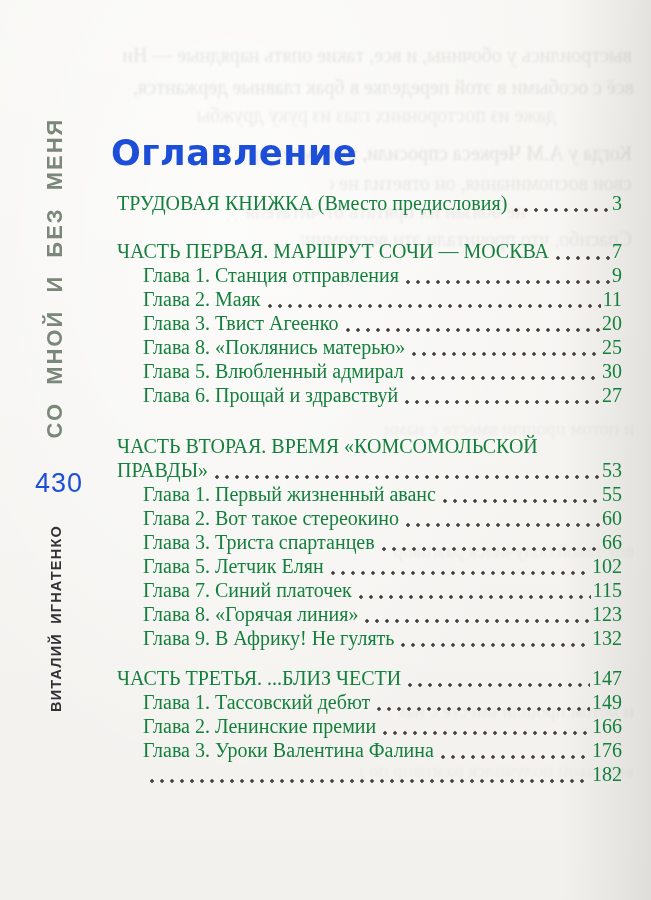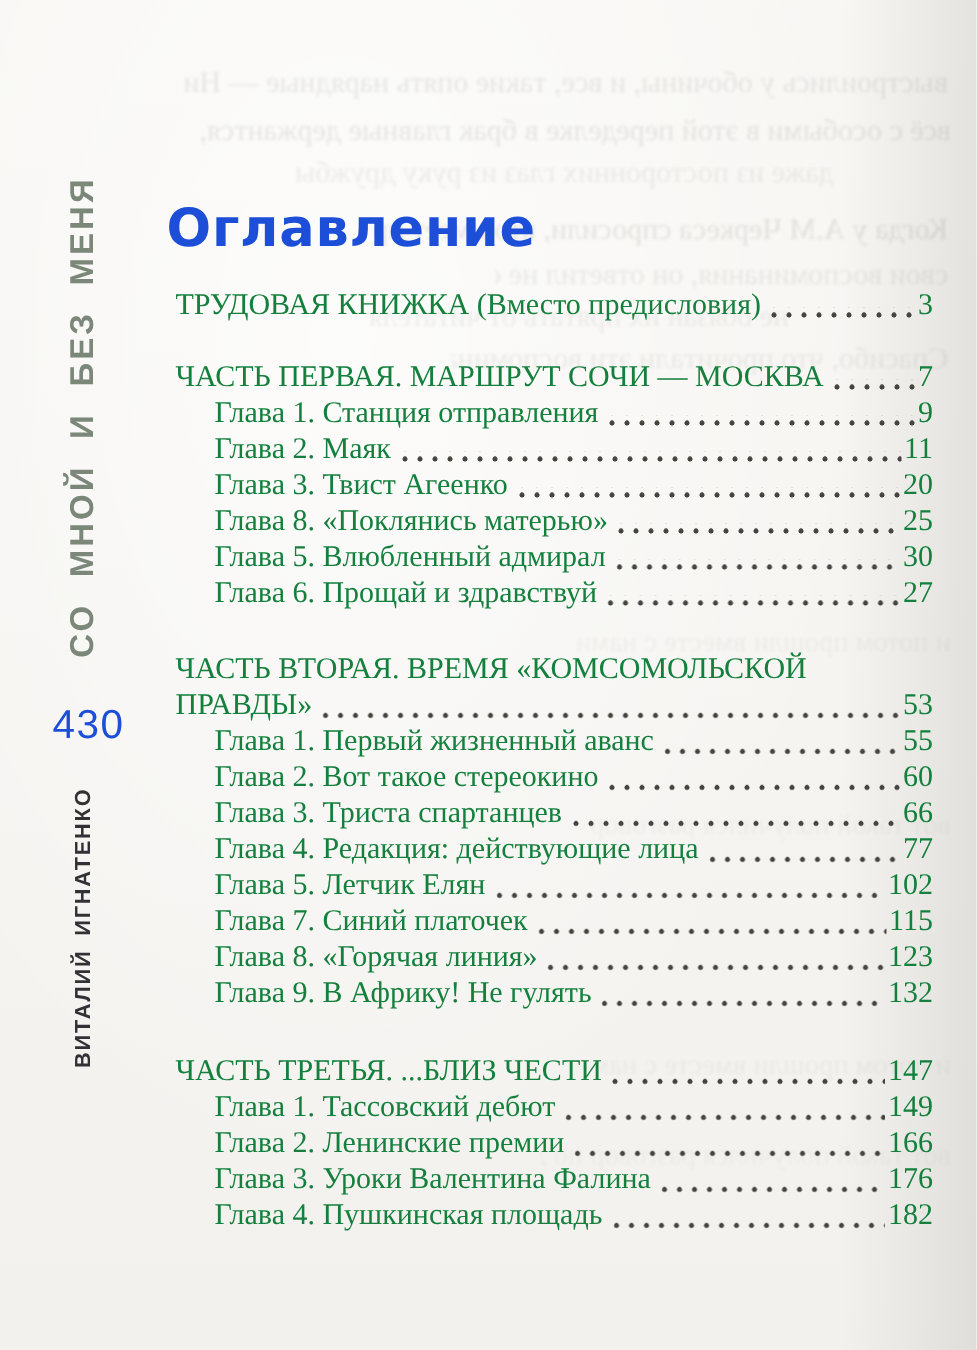--- a/index.html
+++ b/index.html
@@ -51,21 +51,21 @@
     font-family:"DejaVu Sans", sans-serif;font-weight:bold;
     font-size:35px;letter-spacing:.5px;color:#1d4ed8;
   }
   .toc{
     position:absolute;left:117px;top:191px;width:505px;
     font-size:20px;color:#15803d;
   }
   .toc-section{margin:0;}
   .toc-section + .toc-section{margin-top:24px;}
   .toc-section.gap-27{margin-top:27px;}
-  .toc-section.gap-28{margin-top:28px;}
+  .toc-section.gap-28{margin-top:16px;}
   .toc-row{display:flex;align-items:baseline;height:24px;line-height:24px;white-space:nowrap;}
   .toc-row.chapter{padding-left:26px;}
   .toc-row .lbl{flex:0 0 auto;}
   .toc-row .leader{
     flex:1 1 auto;align-self:flex-end;height:7px;margin:0 2px 3px 7px;
     background-image:radial-gradient(circle at 2px 5px, #47433f 1.5px, rgba(0,0,0,0) 1.9px);
     background-size:10px 7px;background-repeat:repeat-x;
   }
   .toc-row .pg{flex:0 0 auto;text-align:right;}
 </style>
@@ -159,25 +159,20 @@
           <span class="lbl">Глава 2. Вот такое стереокино</span>
           <span class="leader"></span>
           <span class="pg">60</span>
         </div>
         <div class="toc-row chapter">
           <span class="lbl">Глава 3. Триста спартанцев</span>
           <span class="leader"></span>
           <span class="pg">66</span>
         </div>
         <div class="toc-row chapter">
-          <span class="lbl">Глава 4. Редакция: действующие лица</span>
-          <span class="leader"></span>
-          <span class="pg">77</span>
-        </div>
-        <div class="toc-row chapter">
           <span class="lbl">Глава 5. Летчик Елян</span>
           <span class="leader"></span>
           <span class="pg">102</span>
         </div>
         <div class="toc-row chapter">
           <span class="lbl">Глава 7. Синий платочек</span>
           <span class="leader"></span>
           <span class="pg">115</span>
         </div>
         <div class="toc-row chapter">
@@ -206,20 +201,19 @@
           <span class="lbl">Глава 2. Ленинские премии</span>
           <span class="leader"></span>
           <span class="pg">166</span>
         </div>
         <div class="toc-row chapter">
           <span class="lbl">Глава 3. Уроки Валентина Фалина</span>
           <span class="leader"></span>
           <span class="pg">176</span>
         </div>
         <div class="toc-row chapter">
-          <span class="lbl">Глава 4. Пушкинская площадь</span>
           <span class="leader"></span>
           <span class="pg">182</span>
         </div>
       </div>
     </div>
 
 </div>
 
 </body></html>

